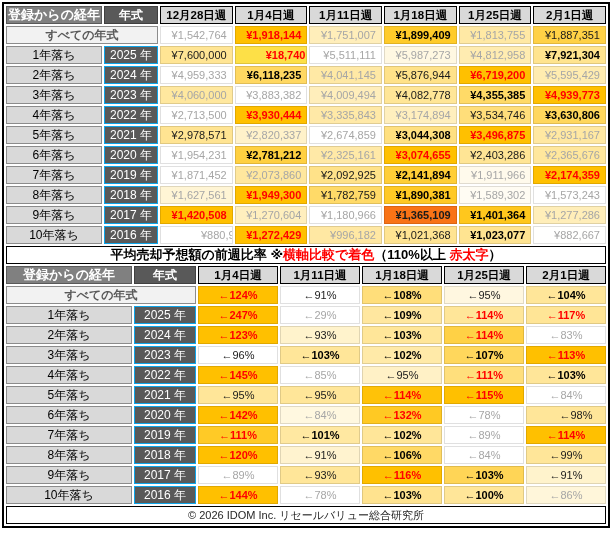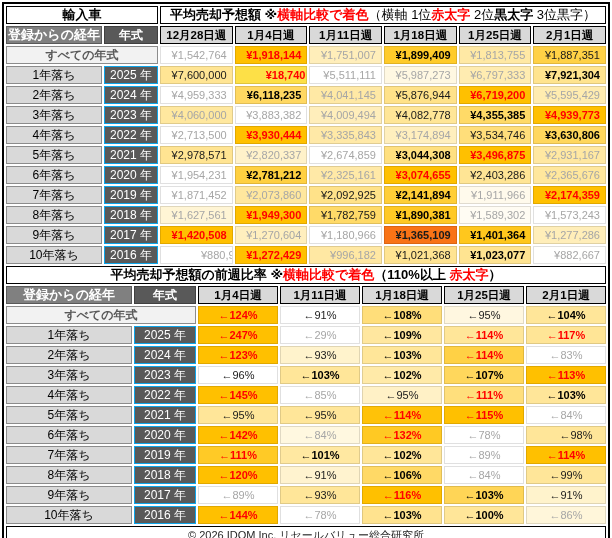--- a/index.html
+++ b/index.html
@@ -83,24 +83,20 @@
         <col style="width:54px">
       <col>
         <col>
         <col>
         <col>
         <col>
         <col>
     </colgroup>
     <tbody id="t1-body">
         <tr>
-          <td class="corner" colspan="2">輸入車</td>
-          <td class="title-cell" colspan="6"><span class="seg-b">平均売却予想額 ※</span><span class="seg-rb">横軸比較で着色</span><span class="seg-n">（横軸 1位</span><span class="seg-rb">赤太字</span><span class="seg-n"> 2位</span><span class="seg-b">黒太字</span><span class="seg-n"> 3位黒字）</span></td>
-        </tr>
-        <tr>
           <td class="agehdr">登録からの経年</td>
           <td class="yrhdr">年式</td>
           <td class="wk">12月28日週</td>
           <td class="wk">1月4日週</td>
           <td class="wk">1月11日週</td>
           <td class="wk">1月18日週</td>
           <td class="wk">1月25日週</td>
           <td class="wk">2月1日週</td>
         </tr>
         <tr>
@@ -112,21 +108,21 @@
           <td class="val money rg" style="background: rgb(255, 233, 165);">¥1,813,755</td>
           <td class="val money r3" style="background: rgb(255, 209, 70);">¥1,887,351</td>
         </tr>
         <tr>
           <td class="lbl">1年落ち</td>
           <td class="yr">2025 年</td>
           <td class="val money r3" style="background: rgb(255, 229, 148);">¥7,600,000</td>
           <td class="val money r1" style="background: #fde047; padding-left: 30px;">¥18,740,833</td>
           <td class="val money rg" style="background: rgb(255, 255, 255);">¥5,511,111</td>
           <td class="val money rg" style="background: rgb(255, 248, 226);">¥5,987,273</td>
-          <td class="val money rg" style="background: rgb(255, 236, 177);">¥6,797,333</td>
+          <td class="val money rg" style="background: rgb(255, 236, 177);">¥4,812,958</td>
           <td class="val money r2" style="background: rgb(255, 228, 143);">¥7,921,304</td>
         </tr>
         <tr>
           <td class="lbl">2年落ち</td>
           <td class="yr">2024 年</td>
           <td class="val money rg" style="background: rgb(255, 255, 255);">¥4,959,333</td>
           <td class="val money r2" style="background: rgb(255, 216, 98);">¥6,118,235</td>
           <td class="val money rg" style="background: rgb(255, 233, 165);">¥4,041,145</td>
           <td class="val money r3" style="background: rgb(255, 226, 137);">¥5,876,944</td>
           <td class="val money r1" style="background: rgb(255, 192, 0);">¥6,719,200</td>

